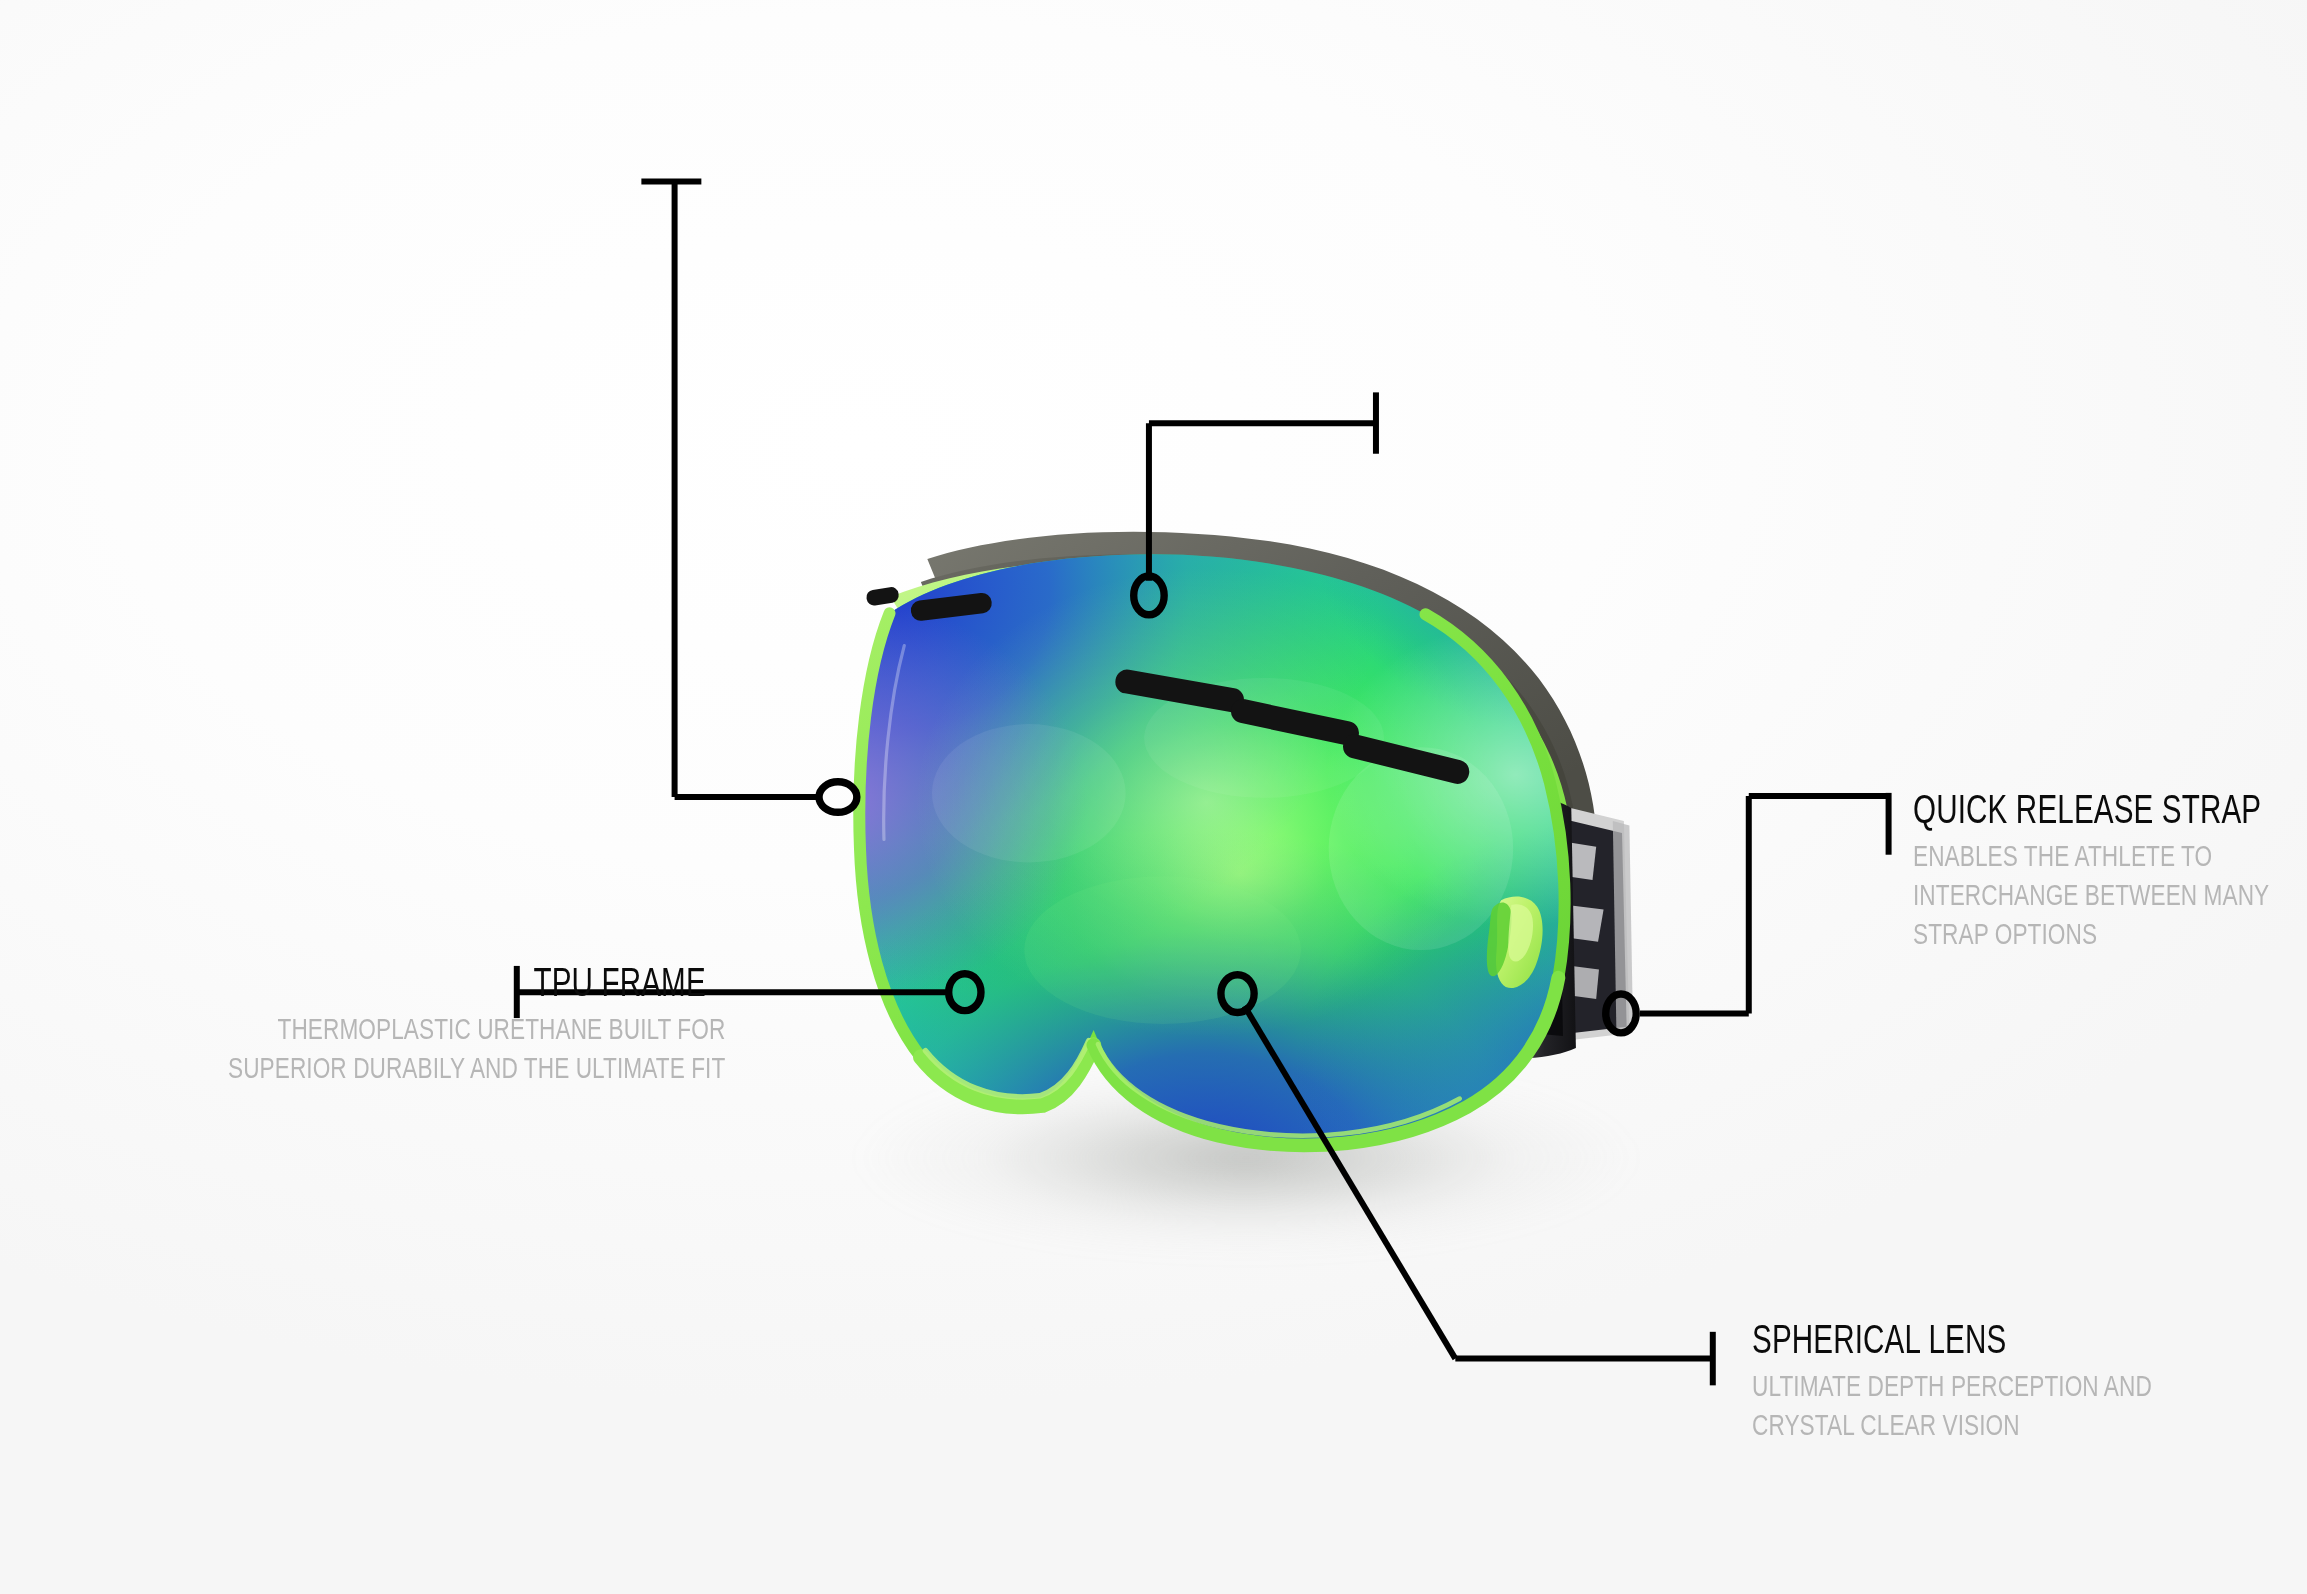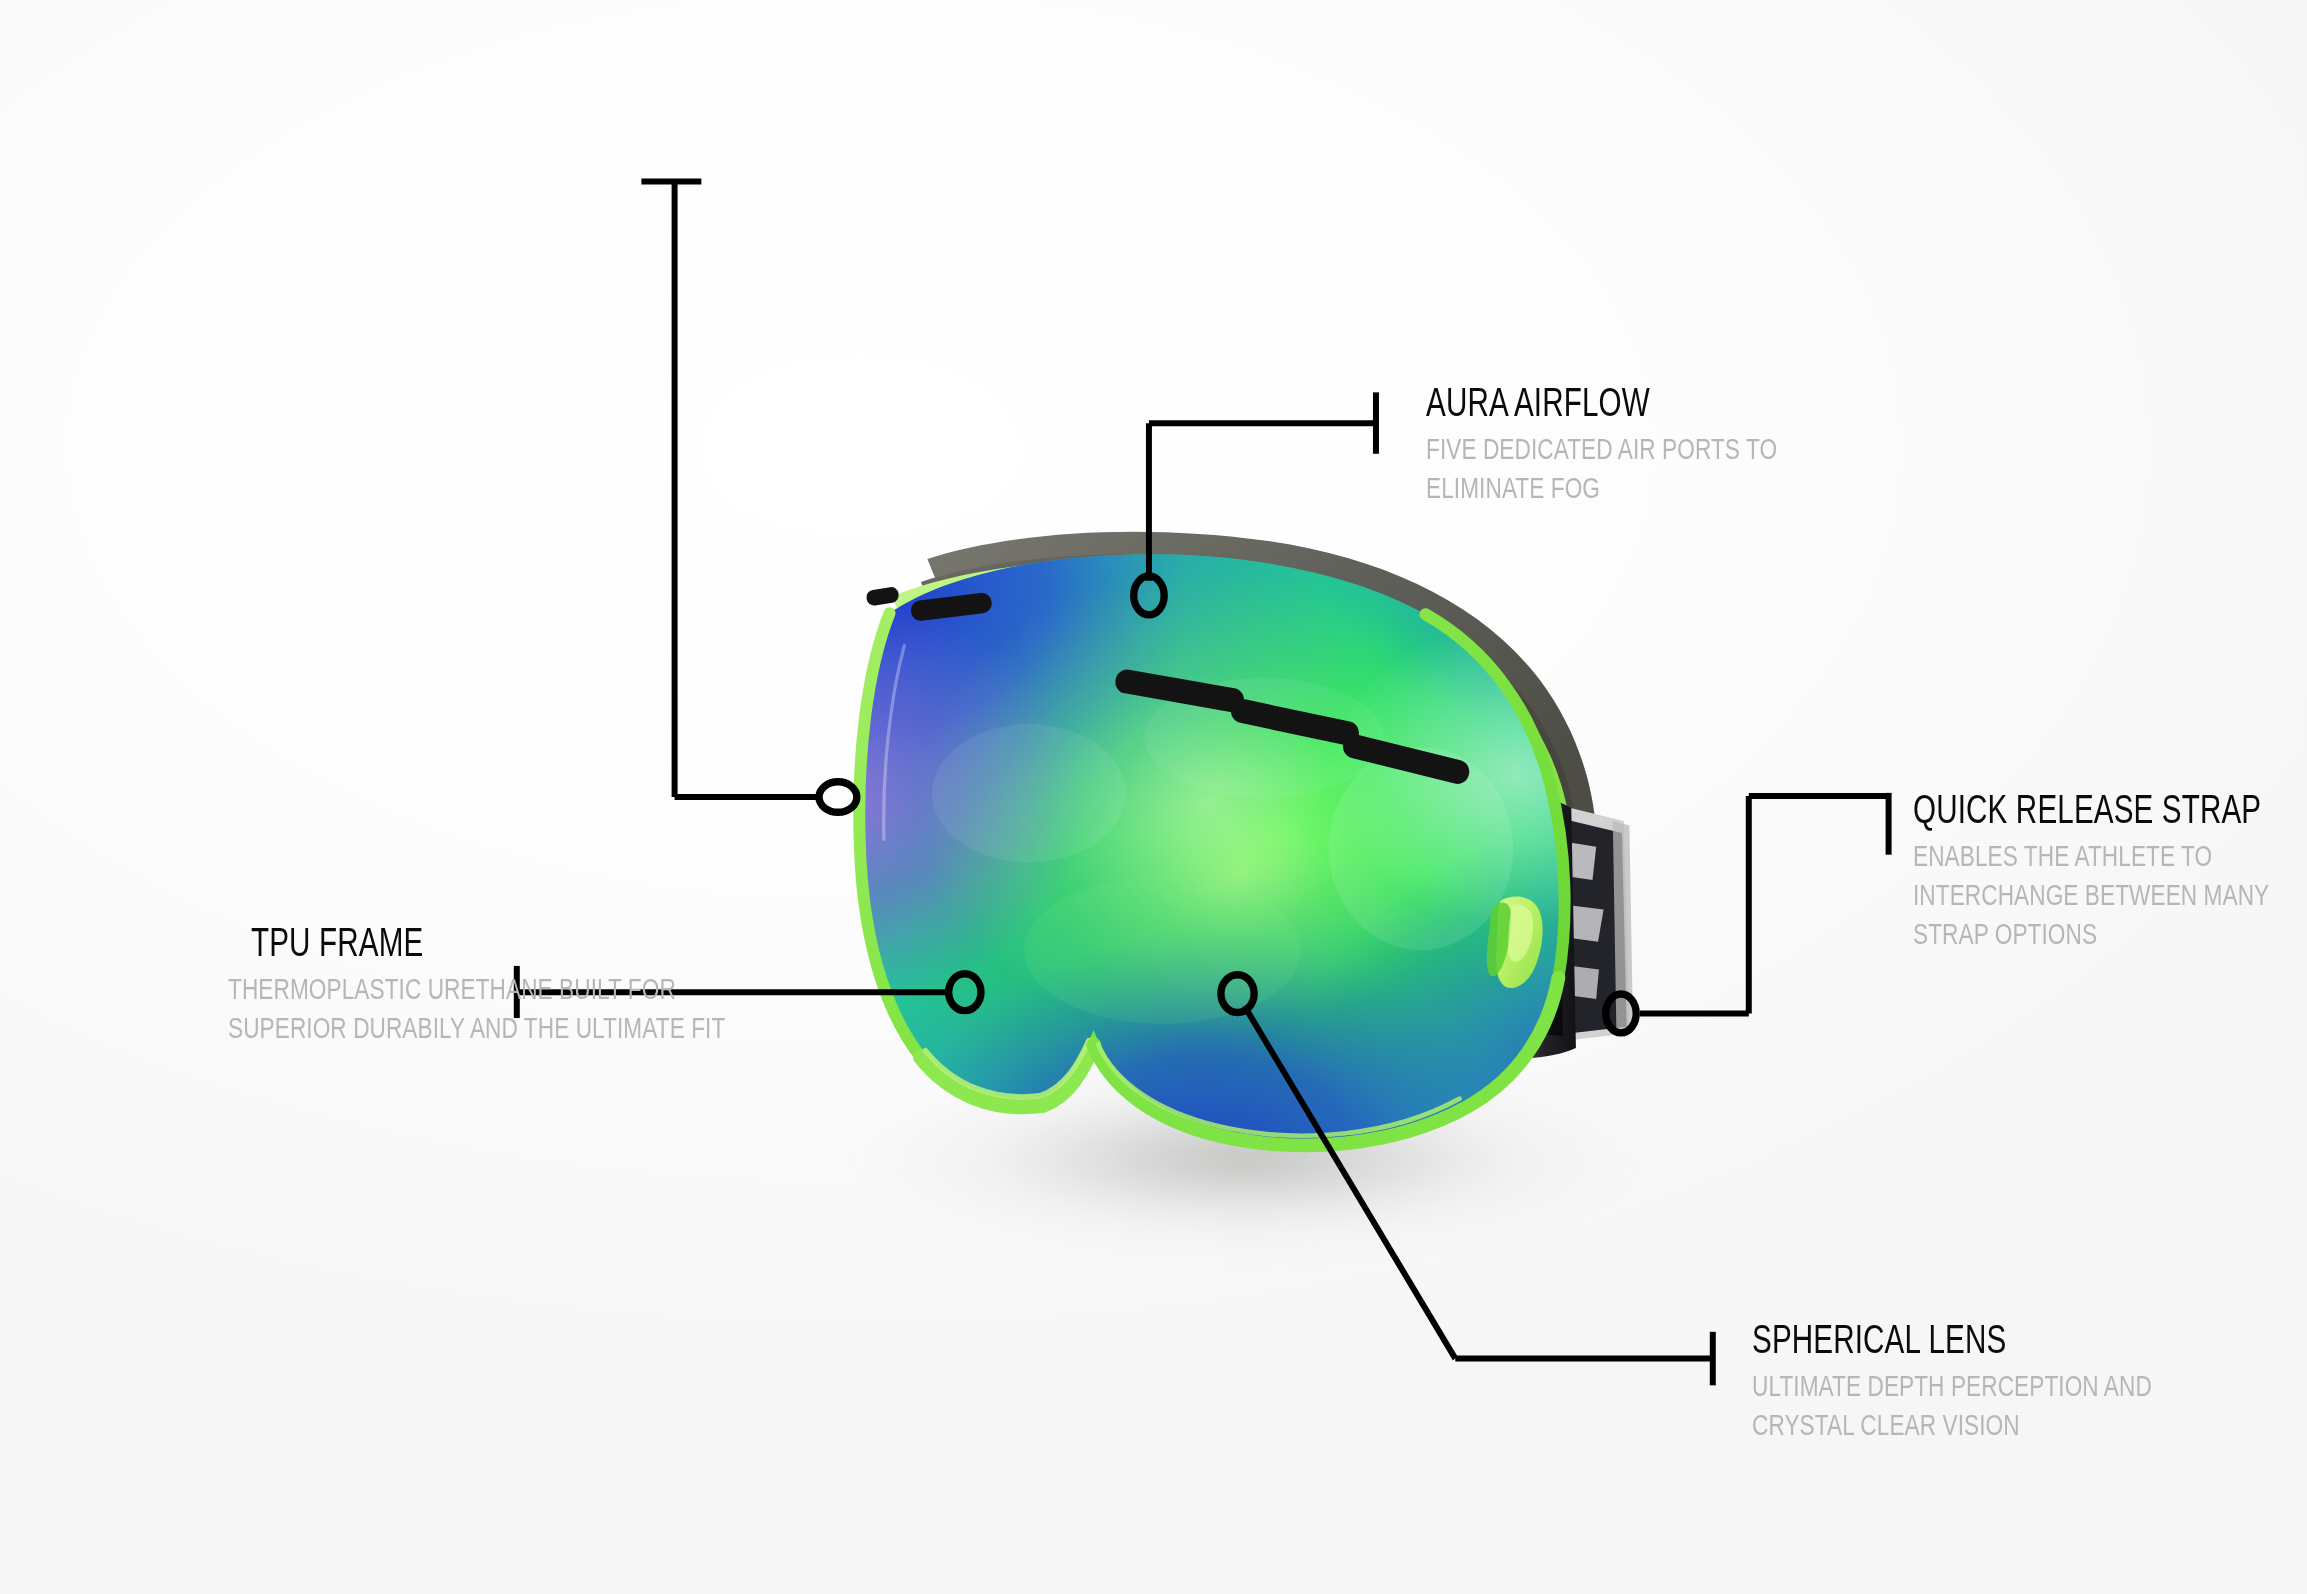--- a/index.html
+++ b/index.html
@@ -353,38 +353,31 @@
     <g fill="none" stroke="#000000" stroke-width="16">
       <ellipse cx="1816" cy="1727" rx="41" ry="33"></ellipse>
       <ellipse cx="2490" cy="1290" rx="33" ry="42"></ellipse>
       <ellipse cx="3513" cy="2196" rx="33" ry="42"></ellipse>
       <ellipse cx="2091" cy="2150" rx="35" ry="40"></ellipse>
       <ellipse cx="2682" cy="2153" rx="36" ry="41"></ellipse>
     </g>
   </svg>
 
 
-  <div class="callout" style="left:1426px; top:382px;">
-    <div class="title">AURA AIRFLOW</div>
-    <div class="sub">
-      <div>FIVE DEDICATED AIR PORTS TO</div>
-      <div>ELIMINATE FOG</div>
-    </div>
-  </div>
 
   <div class="callout" style="left:1913px; top:789px;">
     <div class="title">QUICK RELEASE STRAP</div>
     <div class="sub">
       <div>ENABLES THE ATHLETE TO</div>
       <div>INTERCHANGE BETWEEN MANY</div>
       <div>STRAP OPTIONS</div>
     </div>
   </div>
 
-  <div class="callout" style="left:251px; top:922px;">
+  <div class="callout" style="left:251px; top:962px;text-align:right;">
     <div class="title">TPU FRAME</div>
     <div class="sub" style="margin-left:-23px;">
       <div>THERMOPLASTIC URETHANE BUILT FOR</div>
       <div>SUPERIOR DURABILY AND THE ULTIMATE FIT</div>
     </div>
   </div>
 
   <div class="callout" style="left:1752px; top:1319px;">
     <div class="title">SPHERICAL LENS</div>
     <div class="sub">

